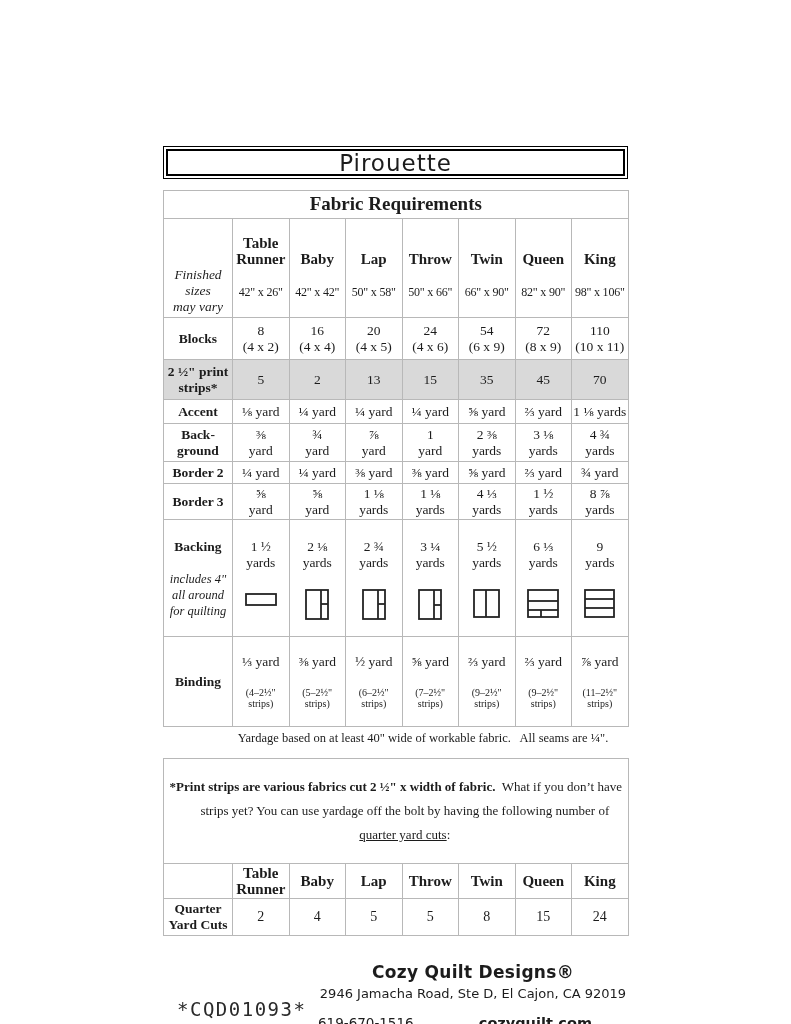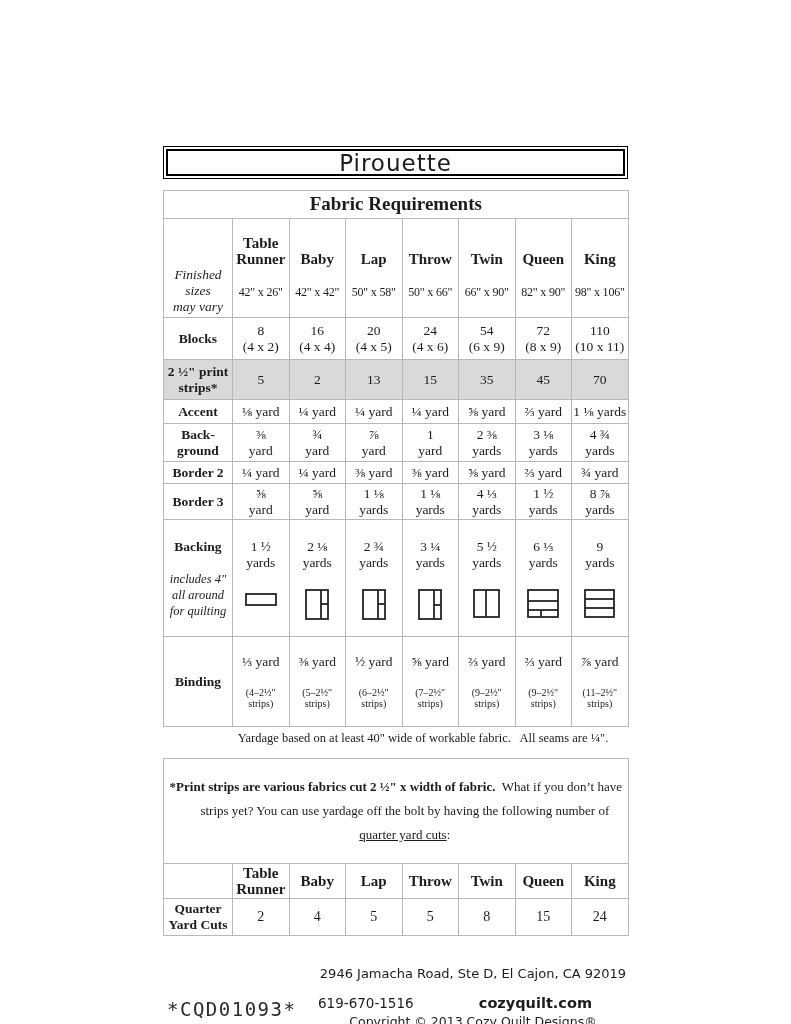--- a/index.html
+++ b/index.html
@@ -53,21 +53,21 @@
   td.para-cell{white-space:normal;text-align:left;padding:4px 6px 6px 5px;}
   p.hang{margin:0;padding-left:18px;text-indent:-18px;font-size:13px;line-height:24px;}
   .b{font-weight:bold;}
   .u{text-decoration:underline;}
   tr.r-head2 td{height:34px;font-weight:bold;font-size:15px;line-height:1.1;}
   tr.r-cuts td{height:36px;font-size:14px;}
   tr.r-cuts td.lbl{font-size:13.5px;}
 
   
   .footer{position:relative;margin-top:26px;height:104px;font-family:"DejaVu Sans","Liberation Sans",sans-serif;}
-  .sku{position:absolute;left:4px;top:36px;font-family:"DejaVu Sans Mono","Liberation Mono",monospace;
+  .sku{position:absolute;left:14px;top:36px;font-family:"DejaVu Sans Mono","Liberation Mono",monospace;
     font-size:19px;letter-spacing:1.5px;color:#2a2a2a;}
   .fright{position:absolute;left:145px;top:0;width:330px;text-align:center;}
   .brand{font-size:17px;font-weight:bold;letter-spacing:0.3px;}
   .addr{font-size:13px;margin-top:4px;white-space:nowrap;}
   .phoneline{display:flex;justify-content:space-between;align-items:baseline;padding:0 46px 0 10px;margin-top:14px;}
   .phone{font-size:13.5px;}
   .web{font-size:14.5px;font-weight:bold;}
   .copy{font-size:12.5px;margin-top:3px;white-space:nowrap;}
 </style>
 </head>
@@ -372,20 +372,21 @@
         <td>8</td>
         <td>15</td>
         <td>24</td>
       </tr>
     </tbody>
   </table>
 
   <div class="footer">
     <div class="sku">*CQD01093*</div>
     <div class="fright">
+      <div class="brand">Cozy Quilt Designs®</div>
       <div class="addr">2946 Jamacha Road, Ste D, El Cajon, CA 92019</div>
       <div class="phoneline">
         <span class="phone">619-670-1516</span>
         <span class="web">cozyquilt.com</span>
       </div>
       <div class="copy">Copyright © 2013 Cozy Quilt Designs®</div>
     </div>
   </div>
 
 </div>

